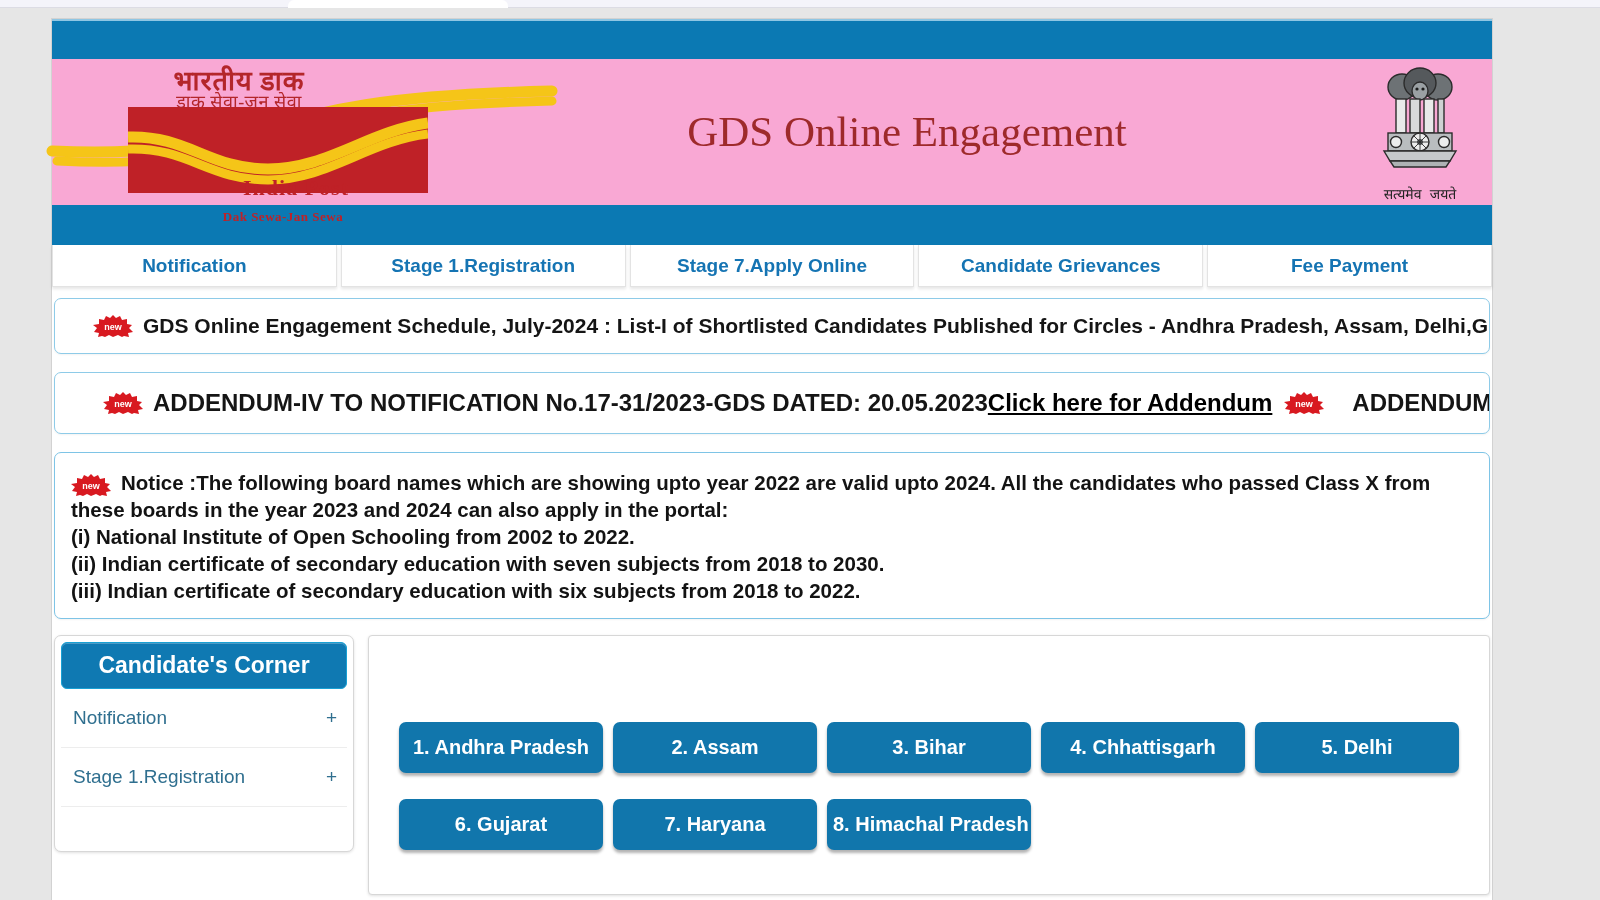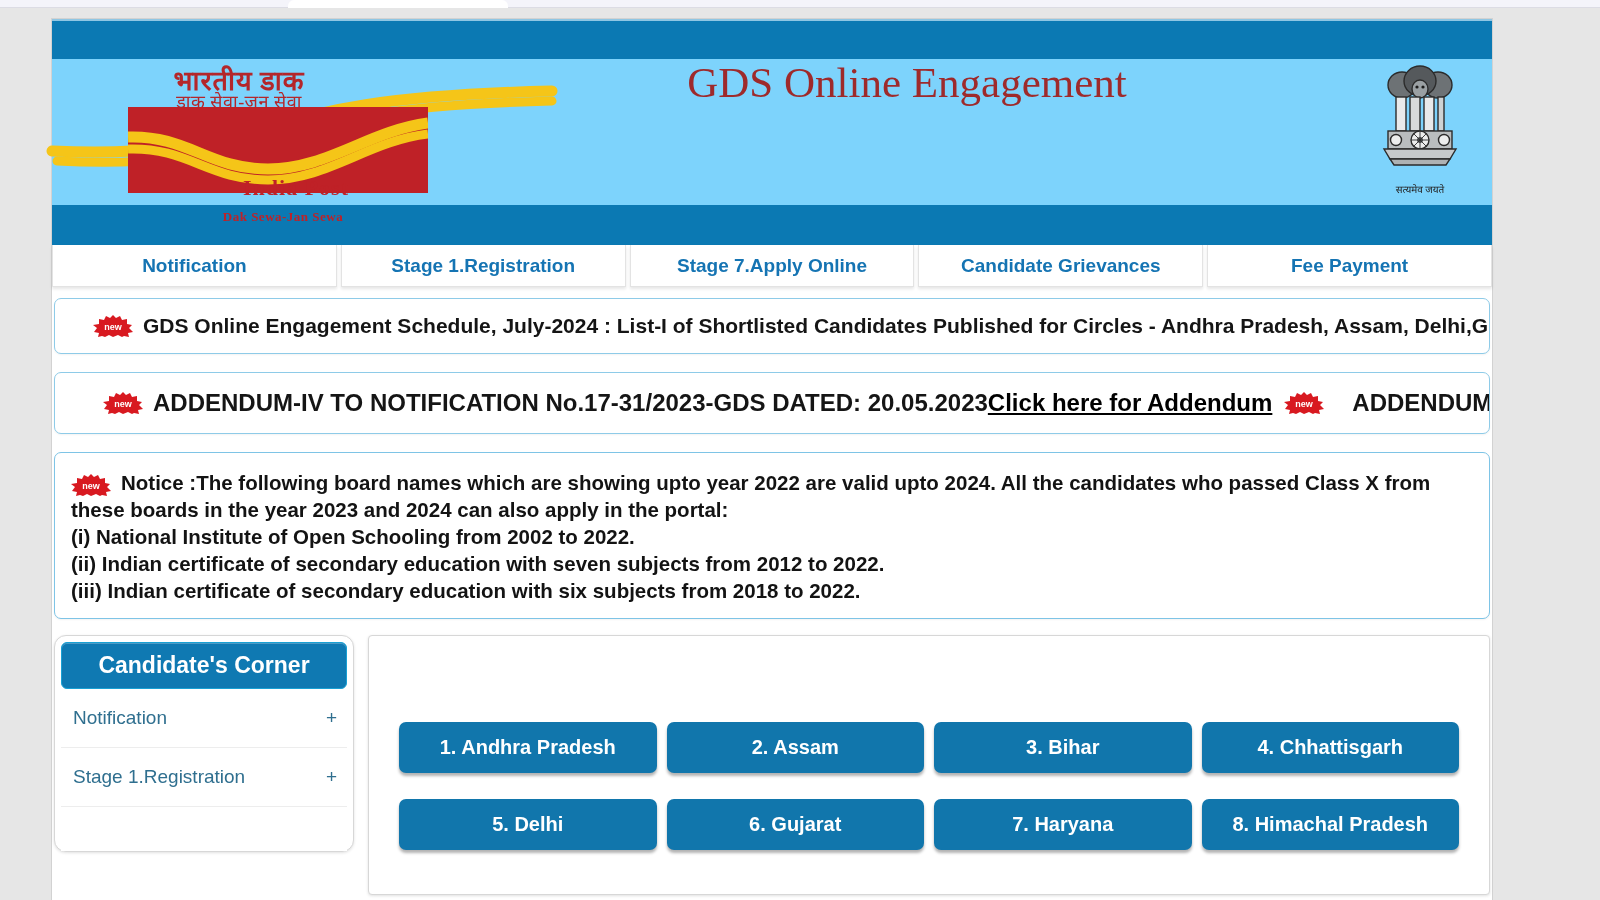--- a/index.html
+++ b/index.html
@@ -50,22 +50,23 @@
     height: 40px;
     background: #0b79b3;
     border-top: 2px solid #8fc6e3;
   }
   .hdr-bar-bottom {
     height: 40px;
     background: #0b79b3;
   }
   .hdr-main {
     height: 146px;
-    background: #7dd3fc;
-    display: flex;
+    background: #f9a8d4;
+    display: flex;
+    align-items: center;
     position: relative;
   }
 
   
   .logo-wrap {
     position: relative;
     width: 430px;
     height: 146px;
     flex: 0 0 auto;
   }
@@ -135,22 +136,22 @@
     padding-right: 30px;
   }
 
   .emblem-wrap {
     width: 130px;
     flex: 0 0 auto;
     text-align: center;
     padding-right: 14px;
   }
   .emblem-motto {
-    font-family: Liberation Serif, serif;
-    font-size: 10px;
+    font-family: Liberation Mono, monospace;
+    font-size: 14px;
     color: #222;
     margin-top: 1px;
   }
 
   
   .navbar {
     display: flex;
     background: #ffffff;
     padding: 0;
   }
@@ -240,21 +241,21 @@
     padding: 0 2px 0 2px;
     gap: 14px;
     align-items: flex-start;
   }
 
   .sidebar {
     width: 300px;
     flex: 0 0 auto;
     background: #ffffff;
     border: 1px solid #d7d7d7;
-    border-radius: 12px;
+    border-radius: 7px;
     box-shadow: 0 1px 3px rgba(0,0,0,0.12);
     padding: 6px 6px 0 6px;
   }
   .sidebar-title {
     background: #0f79b2;
     color: #ffffff;
     font-weight: bold;
     font-size: 23px;
     text-align: center;
     padding: 9px 0;
@@ -282,21 +283,21 @@
     flex: 1 1 auto;
     background: #ffffff;
     border: 1px solid #d7d7d7;
     border-radius: 4px;
     box-shadow: 0 1px 3px rgba(0,0,0,0.12);
     min-height: 260px;
     padding: 86px 30px 10px 30px;
   }
   .state-grid {
     display: grid;
-    grid-template-columns: repeat(4, 1fr);
+    grid-template-columns: repeat(5, 1fr);
     gap: 26px 10px;
   }
   .state-btn {
     background: #1176ac;
     color: #ffffff;
     font-weight: bold;
     font-size: 20px;
     text-align: center;
     padding: 14px 6px;
     border-radius: 7px;
@@ -418,21 +419,21 @@
   <div class="notice-box">
     <p>
       <span class="new-badge">
         <svg width="40" height="22" viewBox="0 0 40 22">
           <path d="M20 0 L23 3 L27 1 L29 5 L34 4 L34 9 L39 10 L36 13 L40 17 L35 18 L36 22 L31 21 L29 22 L25 20 L20 22 L16 20 L12 22 L9 21 L5 22 L6 18 L1 17 L4 13 L0 10 L6 9 L6 4 L11 5 L13 1 L17 3 Z" fill="#d81920"></path>
           <text x="20" y="15" font-family="Liberation Sans, sans-serif" font-size="9" font-weight="bold" fill="#ffffff" text-anchor="middle">new</text>
         </svg>
       </span><span>Notice :The following board names which are showing upto year 2022 are valid upto 2024. All the candidates who passed Class X from these boards in the year 2023 and 2024 can also apply in the portal:</span>
     </p>
     <p>(i) National Institute of Open Schooling from 2002 to 2022.</p>
-    <p>(ii) Indian certificate of secondary education with seven subjects from 2012 to 2022.</p>
+    <p>(ii) Indian certificate of secondary education with seven subjects from 2018 to 2030.</p>
     <p>(iii) Indian certificate of secondary education with six subjects from 2018 to 2022.</p>
   </div>
 
   <div class="lower">
 
     <div class="sidebar">
       <div class="sidebar-title">Candidate's Corner</div>
       <div class="sidebar-item">
         <span>Notification</span>
         <span class="plus">+</span>

